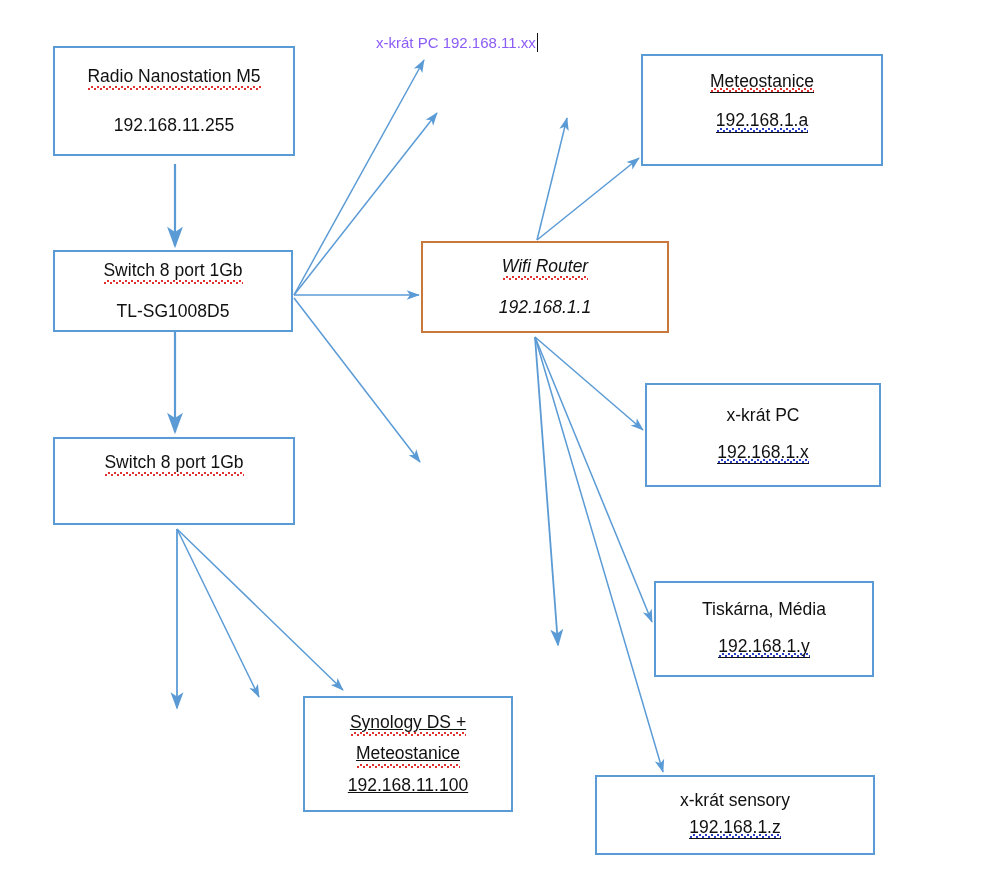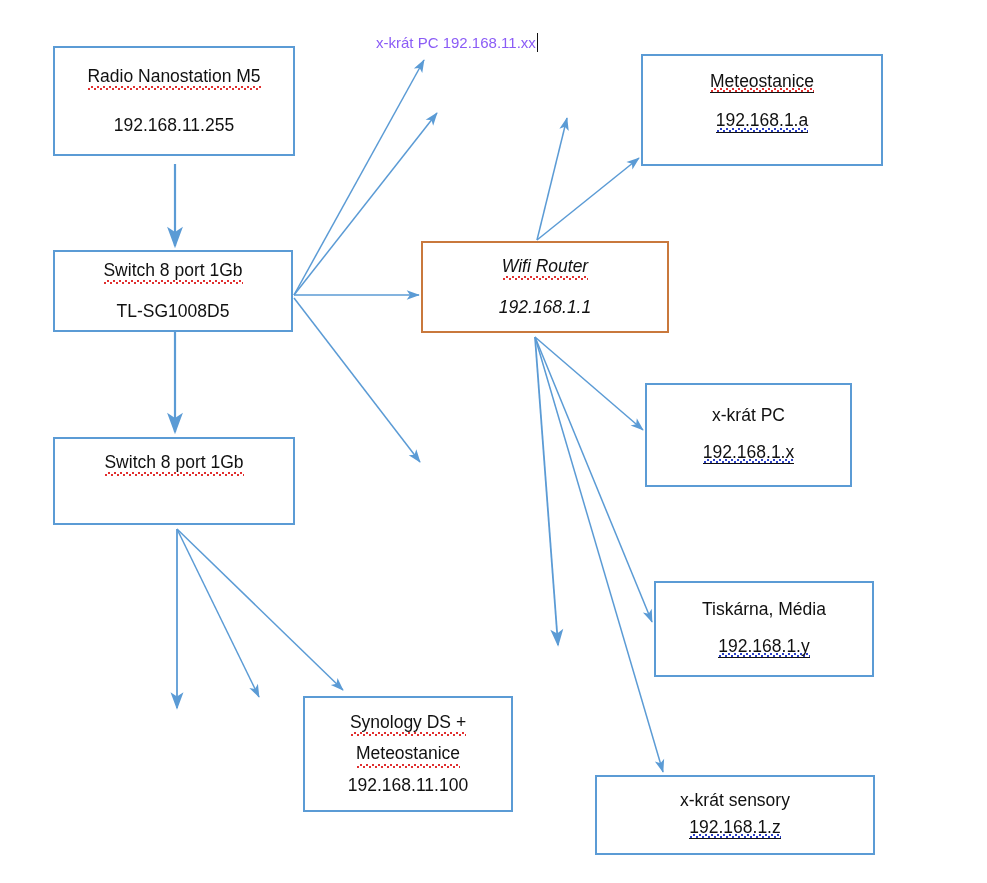--- a/index.html
+++ b/index.html
@@ -152,39 +152,39 @@
     <span class="gap-md"></span>
     <span class="line">192.168.1.1</span>
   </div>
 
   <div class="node" style="left:641px; top:54px; width:242px; height:112px; justify-content:flex-start; padding-top:16px;">
     <span class="line sq-red ul-solid">Meteostanice</span>
     <span class="gap-md"></span>
     <span class="line sq-blue ul-solid">192.168.1.a</span>
   </div>
 
-  <div class="node" style="left:645px; top:383px; width:207px; height:104px;">
+  <div class="node" style="left:645px; top:383px; width:236px; height:104px;">
     <span class="line">x-krát PC</span>
     <span class="gap-md"></span>
     <span class="line sq-blue ul-solid">192.168.1.x</span>
   </div>
 
   <div class="node" style="left:654px; top:581px; width:220px; height:96px;">
     <span class="line">Tiskárna, Média</span>
     <span class="gap-md"></span>
     <span class="line sq-blue ul-solid">192.168.1.y</span>
   </div>
 
   <div class="node" style="left:595px; top:775px; width:280px; height:80px;justify-content:center;">
     <span class="line">x-krát sensory</span>
     <span class="gap-sm"></span>
     <span class="line sq-blue ul-solid">192.168.1.z</span>
   </div>
 
-  <div class="node" style="left:303px; top:696px; width:210px; height:116px;">
+  <div class="node" style="left:303px; top:696px; width:210px; height:116px;text-decoration:underline;">
     <span class="line sq-red">Synology DS +</span>
     <span class="gap-sm"></span>
     <span class="line sq-red">Meteostanice</span>
     <span class="gap-sm"></span>
     <span class="line">192.168.11.100</span>
   </div>
 
 </div>
 
 </body></html>

